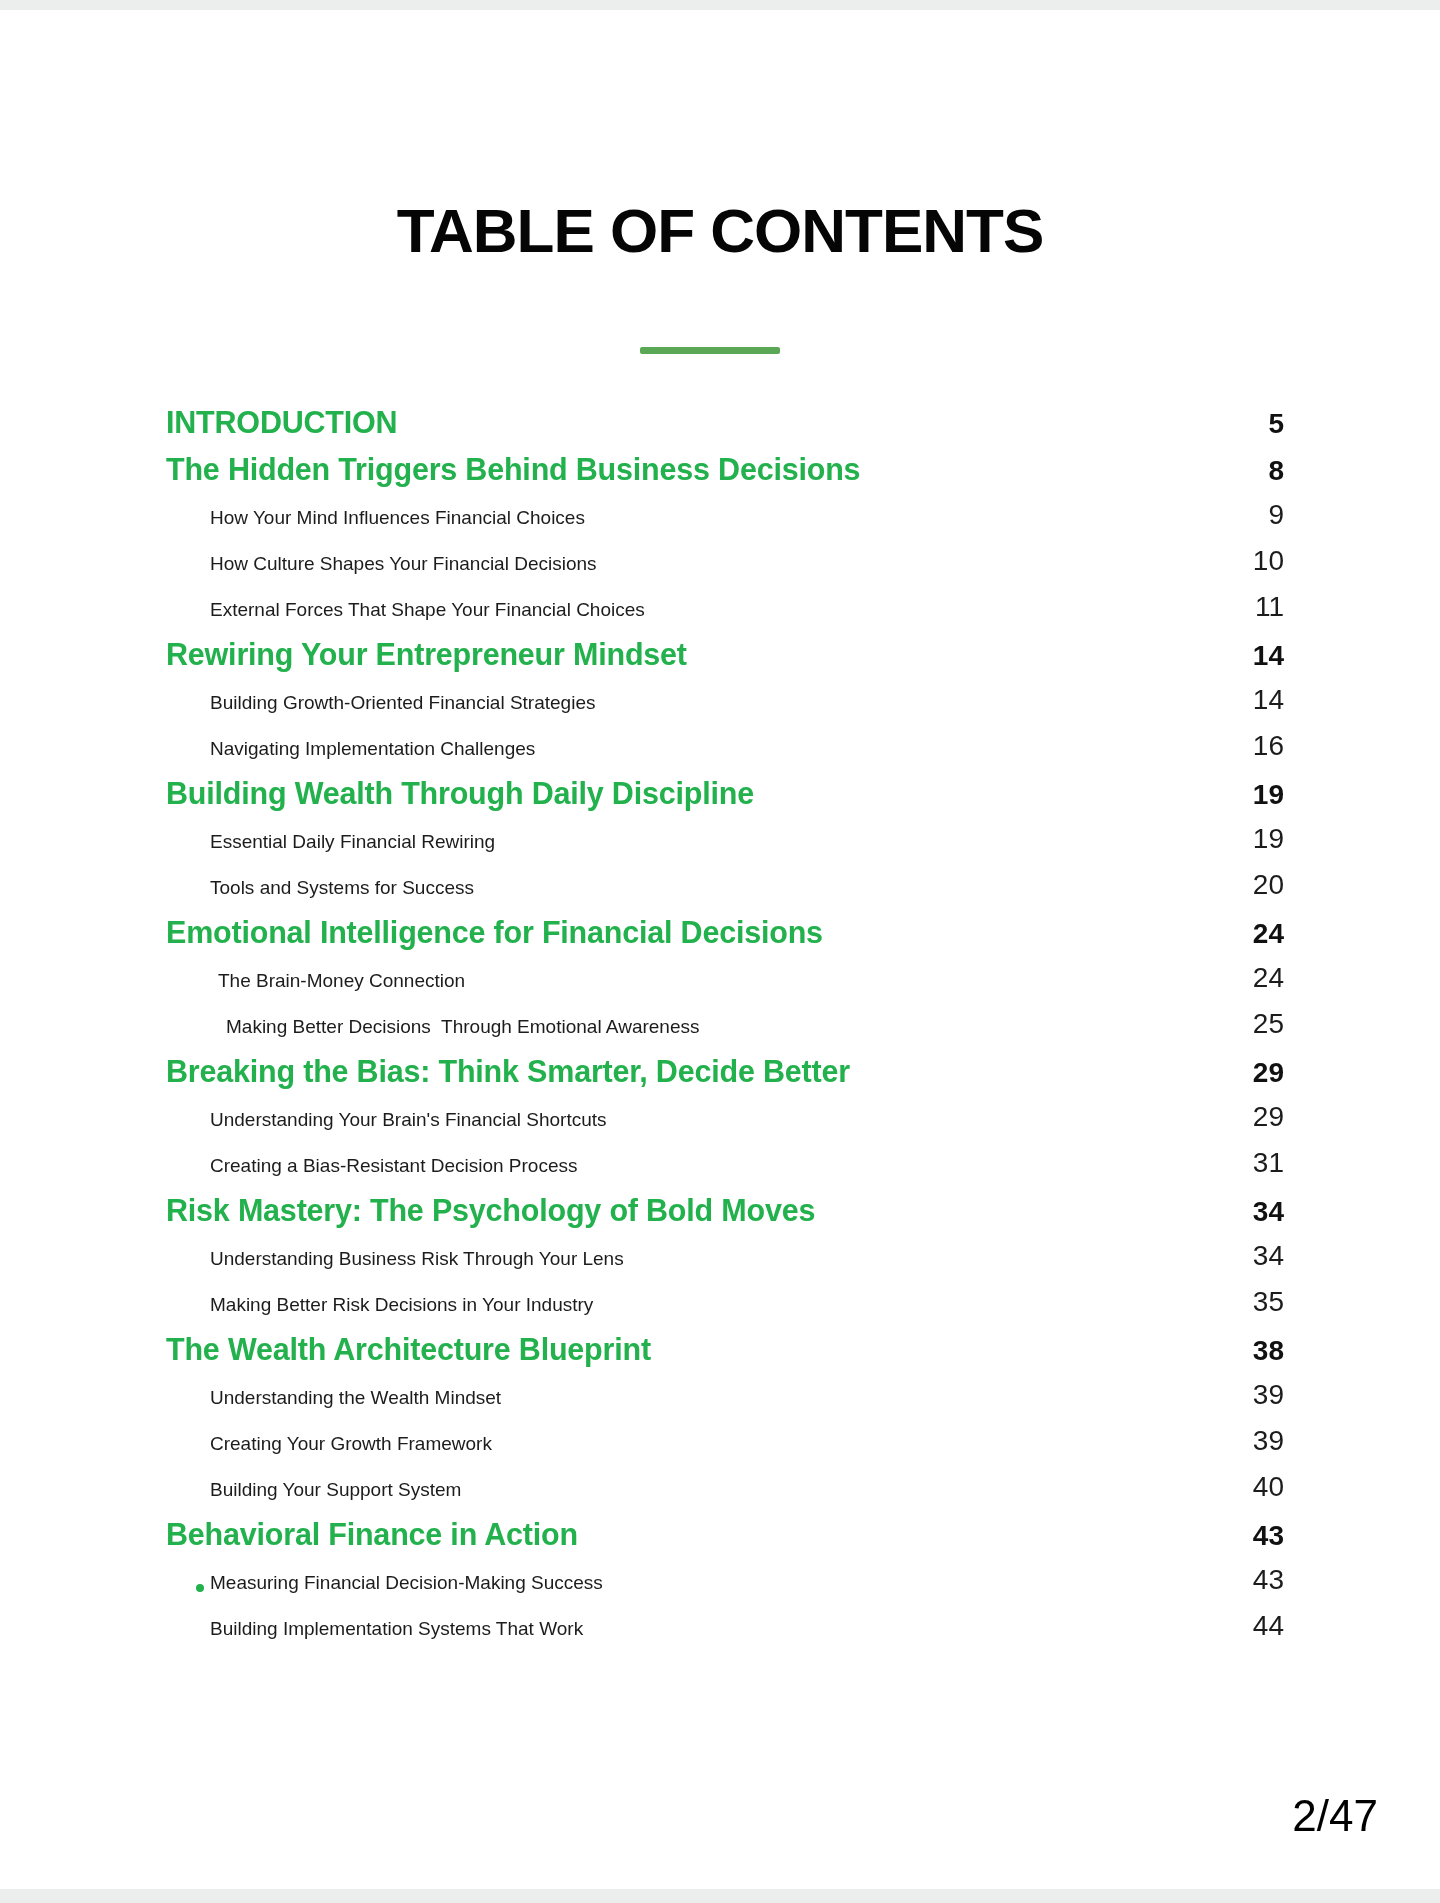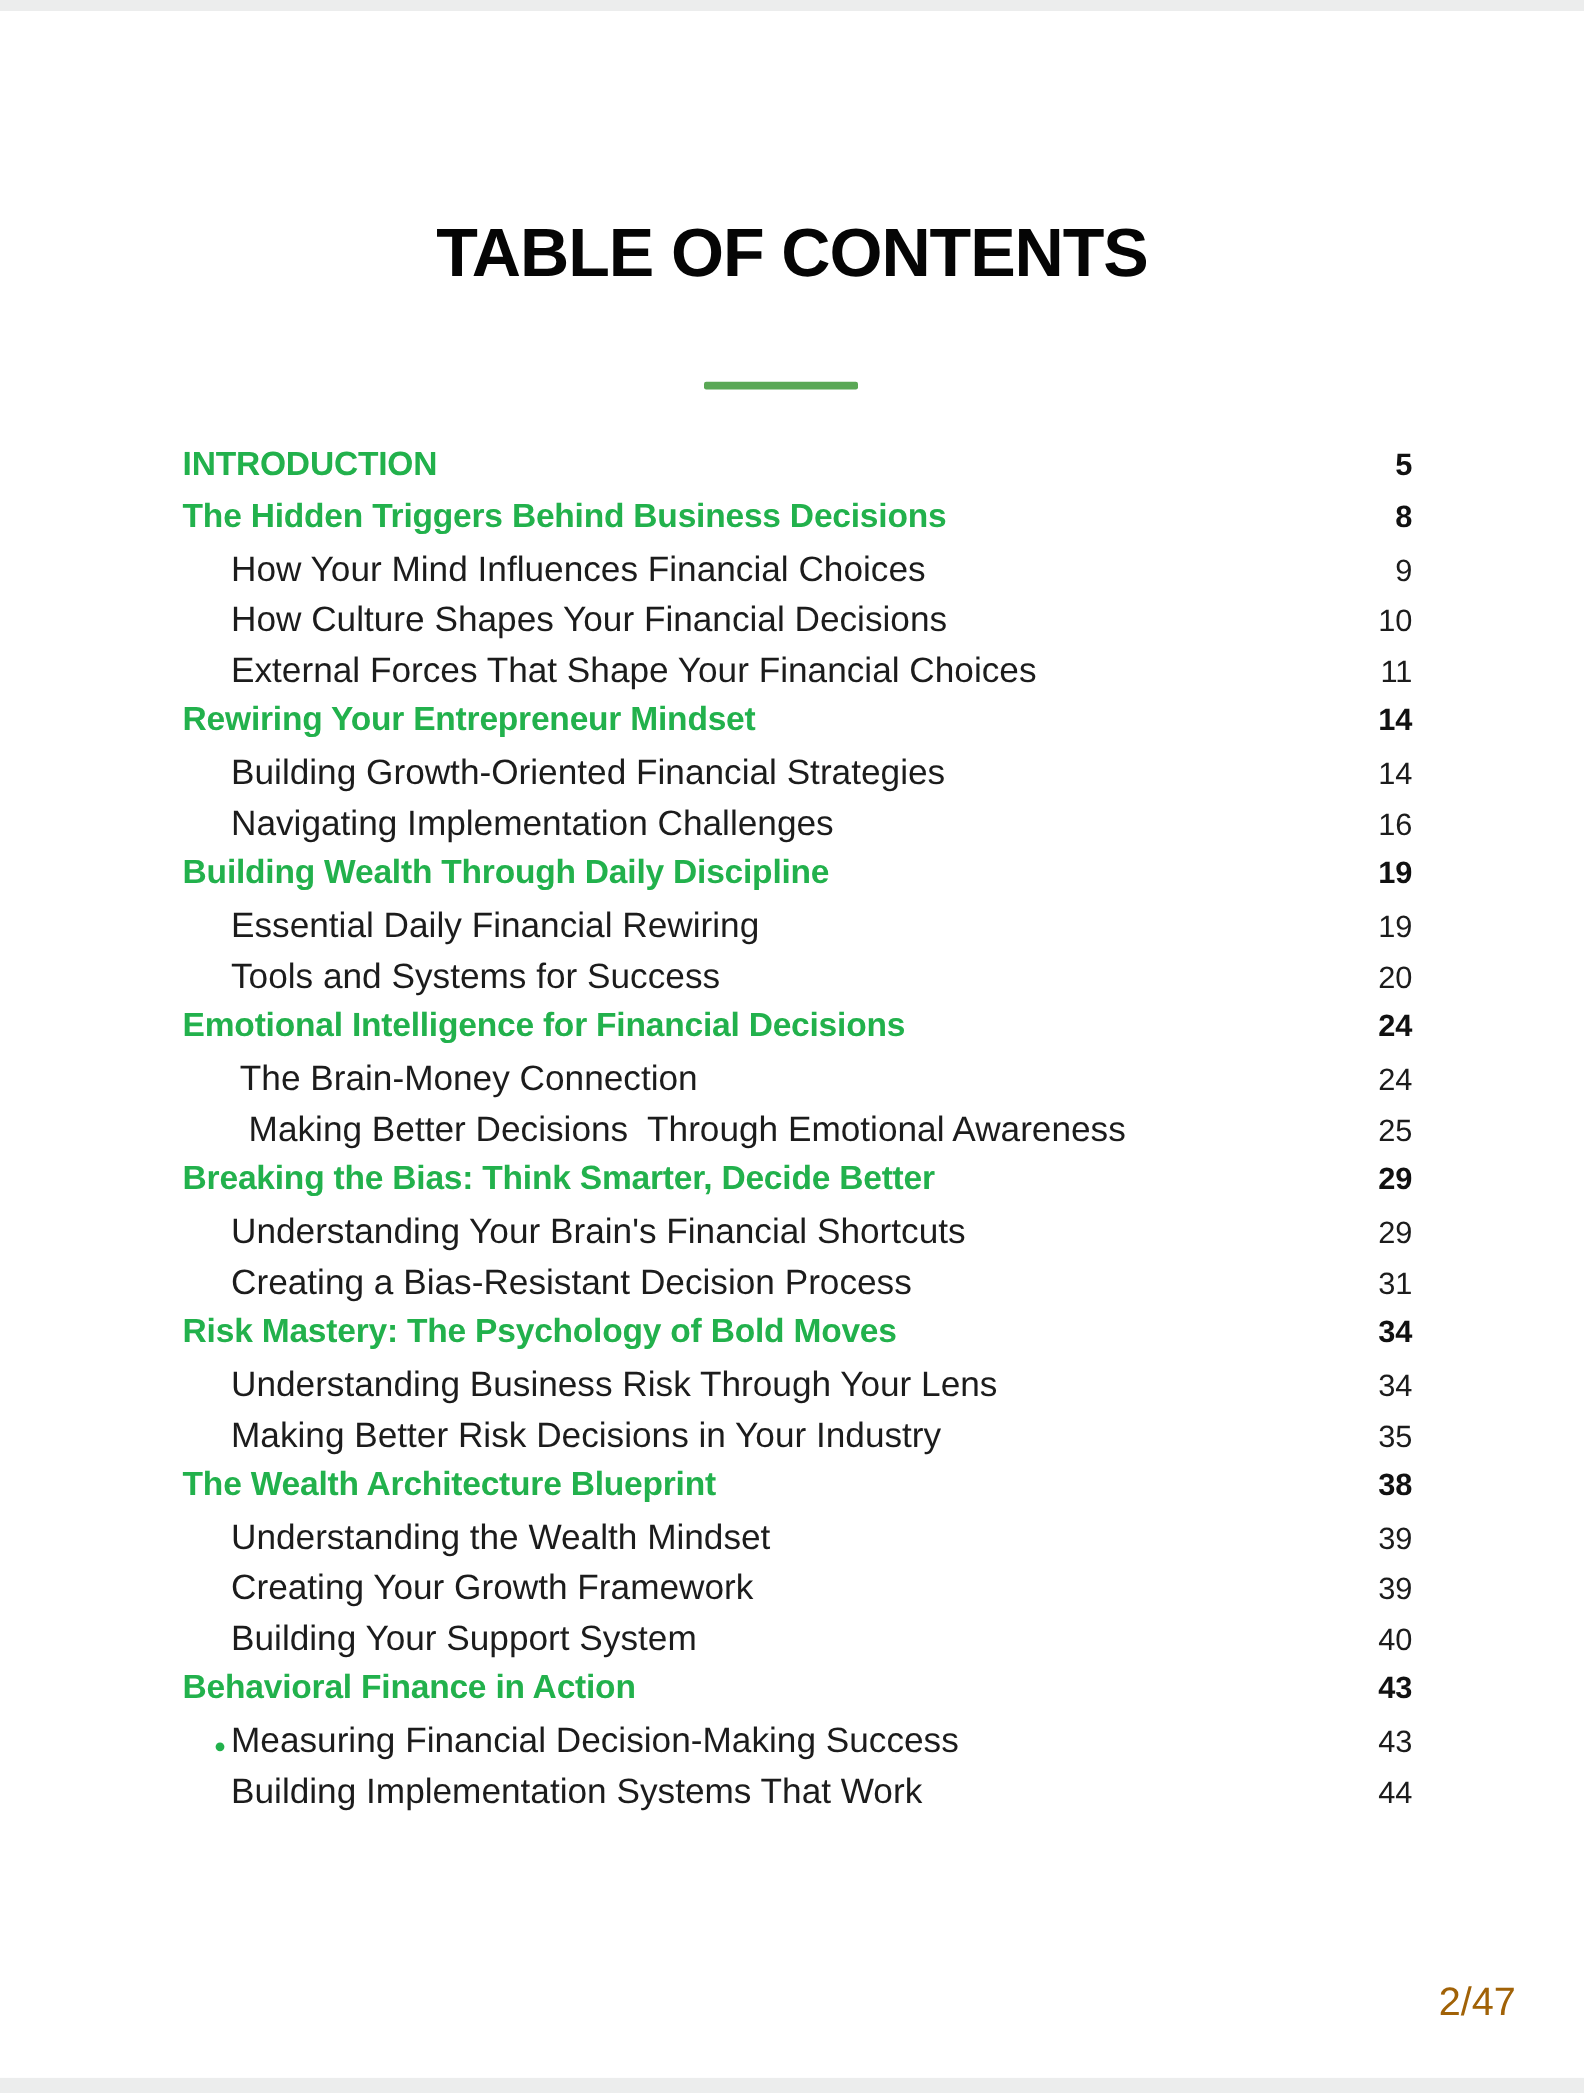--- a/index.html
+++ b/index.html
@@ -92,21 +92,21 @@
     color: #111111;
     font-weight: bold;
     font-size: 28px;
   }
   
   .row-sub {
     height: 46px;
   }
   .row-sub .label {
     color: #1c1c1c;
-    font-size: 32px;
+    font-size: 19px;
     font-weight: normal;
     padding-left: 44px;
   }
   .row-sub .page {
     color: #1c1c1c;
     font-size: 28px;
     font-weight: normal;
   }
   .row-sub.indent-extra .label { padding-left: 52px; text-align: center; }
   .row-sub.indent-extra2 .label { padding-left: 60px; }
@@ -116,22 +116,22 @@
     top: 20px;
     width: 8px;
     height: 8px;
     border-radius: 50%;
     background: #22b14c;
   }
   .page-counter {
     position: absolute;
     right: 62px;
     bottom: 48px;
-    font-size: 36px;
-    color: #a16207;
+    font-size: 44px;
+    color: #000000;
     font-family: "Liberation Sans", sans-serif;
   }
 </style>
 </head>
 <body>
 
 <div id="page">
 
   <div class="top-strip"></div>
 

